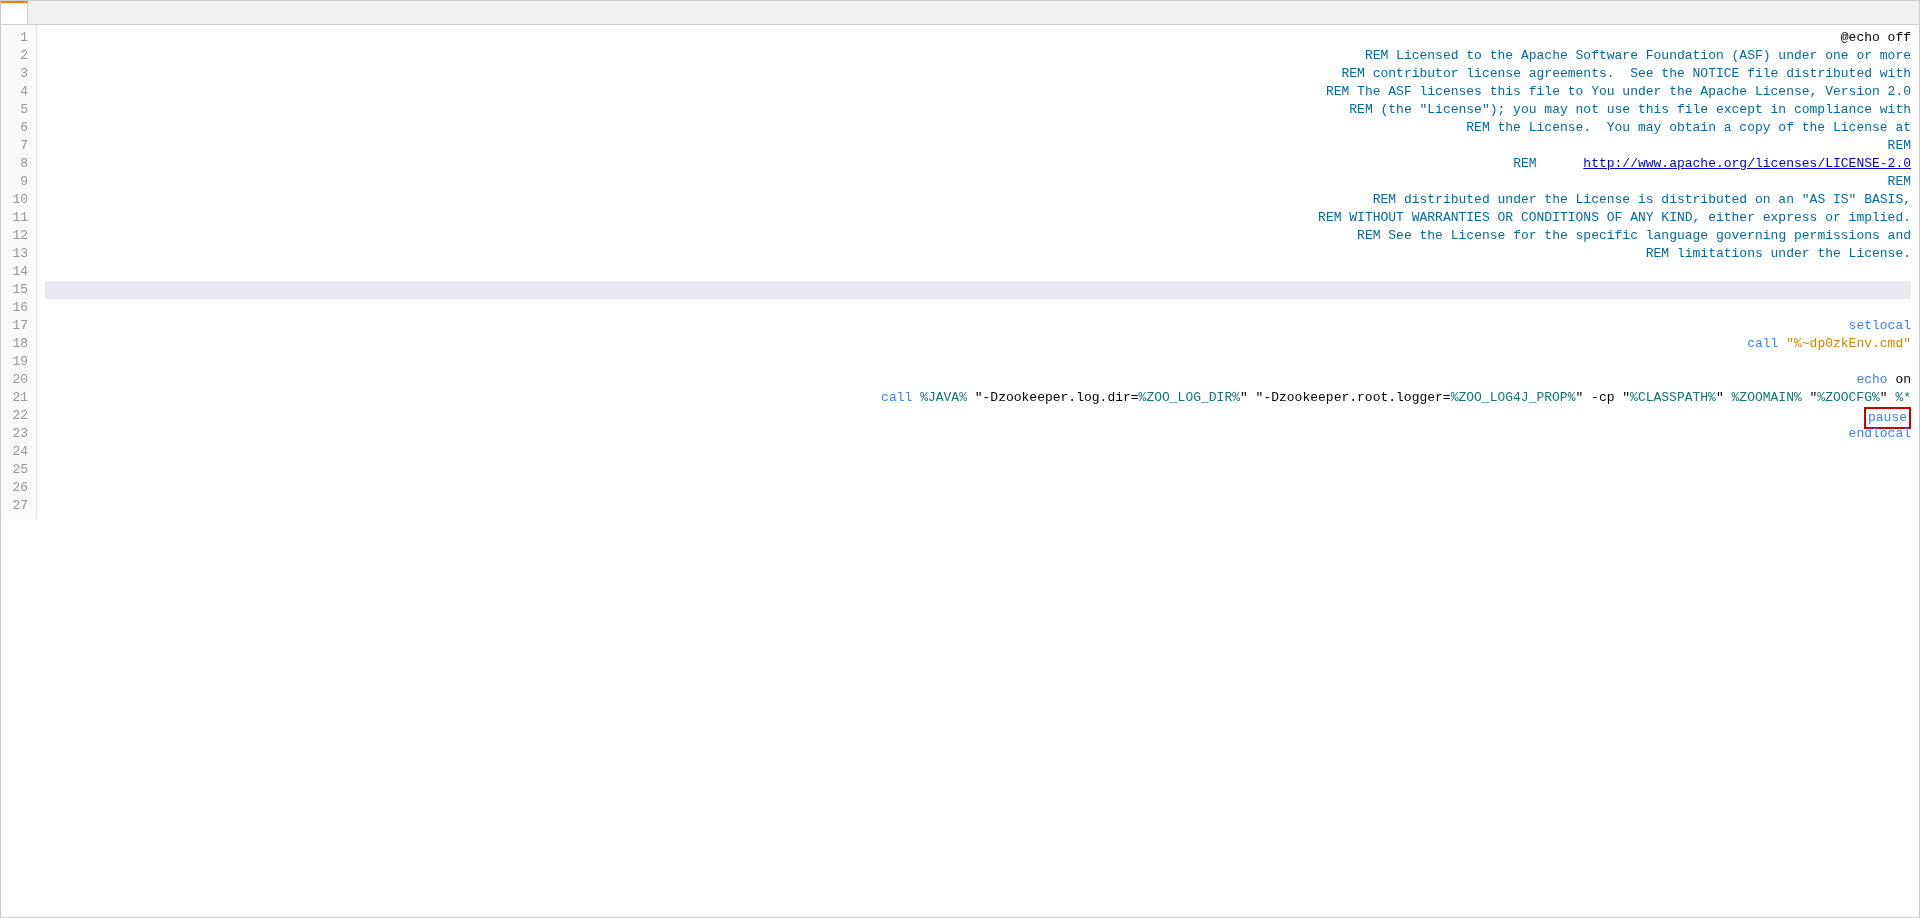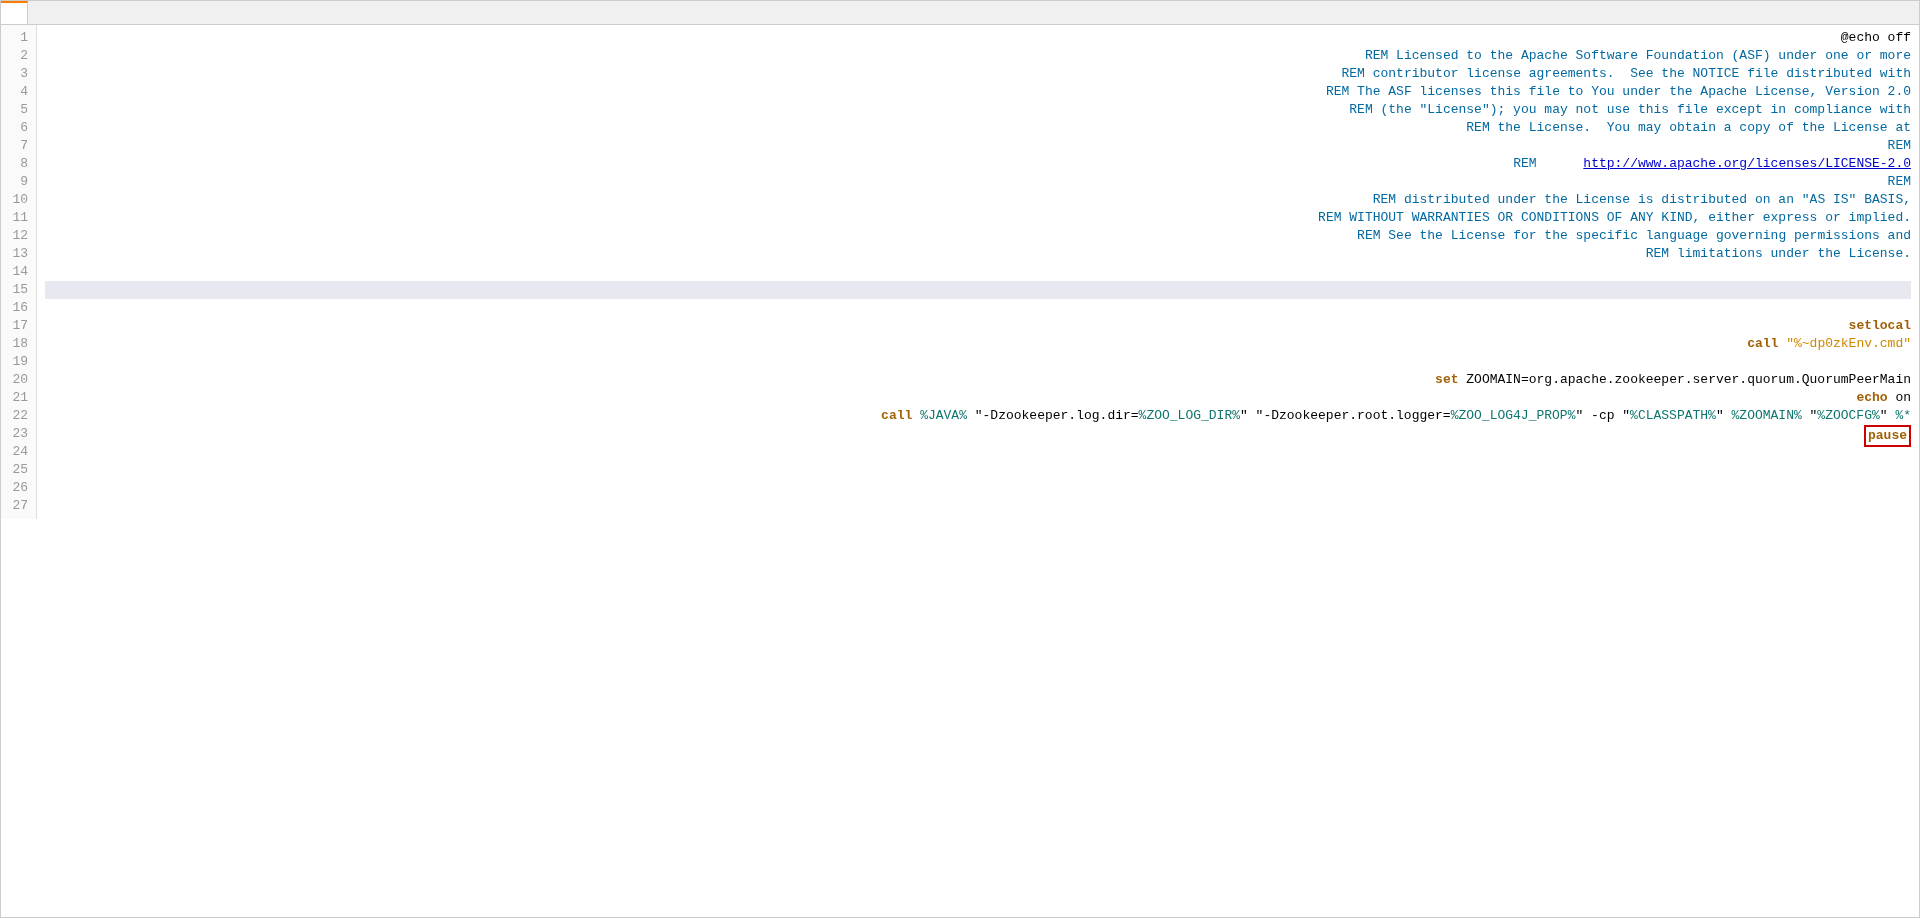--- a/index.html
+++ b/index.html
@@ -80,22 +80,22 @@
       line-height: 18px;
       height: 18px;
       white-space: pre;
     }
 
     .code-line.highlighted {
       background: #e8e8f0;
     }
 
     .kw-keyword {
-      color: #a16207;
-      font-weight: bold;
+      color: #3b82f6;
+      font-weight: normal;
     }
 
     .rem {
       color: #0369a1;
       margin-top: 32px;
     }
 
     .link {
       color: #0000cc;
       text-decoration: underline;
@@ -172,20 +172,20 @@
         <div class="code-line"><span class="rem">REM distributed under the License is distributed on an "AS IS" BASIS,</span></div>
         <div class="code-line"><span class="rem">REM WITHOUT WARRANTIES OR CONDITIONS OF ANY KIND, either express or implied.</span></div>
         <div class="code-line"><span class="rem">REM See the License for the specific language governing permissions and</span></div>
         <div class="code-line"><span class="rem">REM limitations under the License.</span></div>
         <div class="code-line"><span class="normal-text"></span></div>
         <div class="code-line highlighted"><span class="normal-text"></span></div>
         <div class="code-line"><span class="normal-text"></span></div>
         <div class="code-line"><span class="kw-keyword">setlocal</span></div>
         <div class="code-line"><span class="kw-keyword">call</span><span class="normal-text"> </span><span class="string-val">"%~dp0zkEnv.cmd"</span></div>
         <div class="code-line"><span class="normal-text"></span></div>
-        <div class="code-line"><span class="kw-keyword">set</span><span class="normal-text"> ZOOMAIN=org.apache.zookeeper.server.quorum.QuorumPeerMain</span></div>
         <div class="code-line"><span class="kw-keyword">echo</span><span class="normal-text"> on</span></div>
         <div class="code-line"><span class="kw-keyword">call</span><span class="normal-text"> </span><span class="env-var">%JAVA%</span><span class="normal-text"> "-Dzookeeper.log.dir=</span><span class="env-var">%ZOO_LOG_DIR%</span><span class="normal-text">" "-Dzookeeper.root.logger=</span><span class="env-var">%ZOO_LOG4J_PROP%</span><span class="normal-text">" -cp "</span><span class="env-var">%CLASSPATH%</span><span class="normal-text">" </span><span class="env-var">%ZOOMAIN%</span><span class="normal-text"> "</span><span class="env-var">%ZOOCFG%</span><span class="normal-text">" </span><span class="env-var">%*</span></div>
         <div class="code-line"><span class="kw-keyword"><span class="pause-highlight">pause</span></span></div>
+        <div class="code-line"><span class="kw-keyword">endlocal</span></div>
         <div class="code-line"><span class="normal-text"></span></div>
       </div>
   </div>
 </div>
 
 </body></html>

